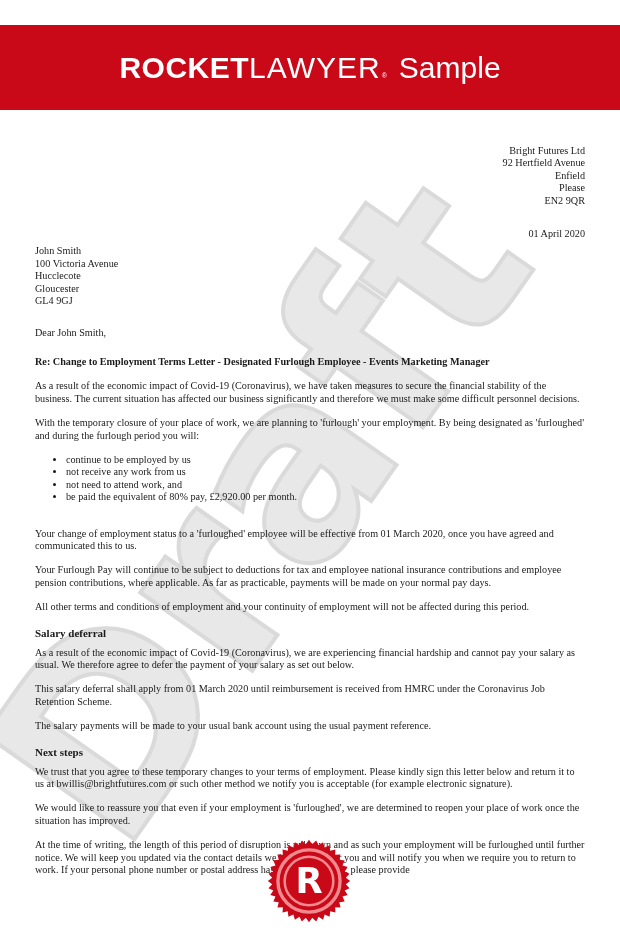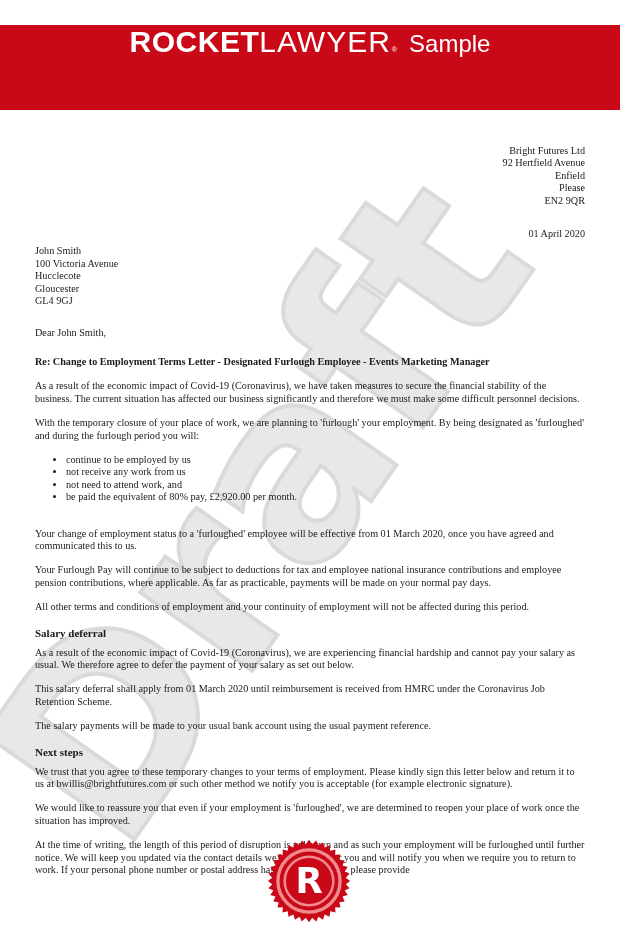--- a/index.html
+++ b/index.html
@@ -1,22 +1,22 @@
 <!DOCTYPE html>
 <html><head>
   <meta charset="utf-8">
   <style>
     html, body { margin: 0; padding: 0; background: #ffffff; }
     body { width: 620px; height: 950px; position: relative; overflow: hidden; font-family: "Liberation Serif", serif; color: #1a1a1a; }
-    .banner { position: absolute; left: 0; top: 25px; width: 620px; height: 85px; background: #c90818; display: flex; align-items: flex-start; justify-content: center; }
+    .banner { position: absolute; left: 0; top: 25px; width: 620px; height: 85px; background: #c90818; display: flex; align-items: center; justify-content: center; }
     .brand { color: #fff; font-family: "Liberation Sans", sans-serif; display: flex; align-items: baseline; }
     .brand-rocket { font-weight: 700; font-size: 30px; letter-spacing: 0.5px; }
     .brand-lawyer { font-weight: 400; font-size: 30px; letter-spacing: 1px; }
     .brand-reg { font-size: 7px; margin-left: 1px; margin-right: 12px; }
-    .brand-sample { font-size: 24px; font-weight: 400; }
+    .brand-sample { font-size: 30px; font-weight: 400; }
     .watermark { position: absolute; left: 0; top: 0; width: 620px; height: 950px; pointer-events: none; z-index: 0; }
     .content { position: absolute; left: 35px; top: 145px; width: 550px; font-size: 10.2px; line-height: 12.4px; z-index: 1; }
     .sender { text-align: right; }
     .date { text-align: right; margin-top: 21px; }
     .recipient { margin-top: 5px; }
     p { margin: 0 0 12px 0; }
     .greeting { margin-top: 20px; }
     .re { font-weight: 700; margin-top: 16px; }
     ul { margin: 0 0 24px 0; padding-left: 31px; list-style: disc; }
     li { padding-left: 0; }

